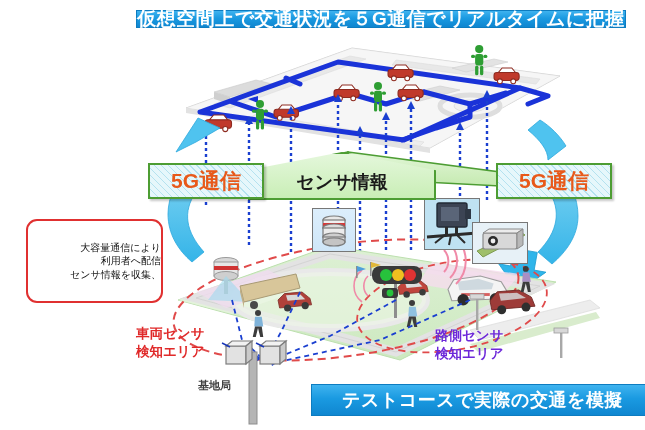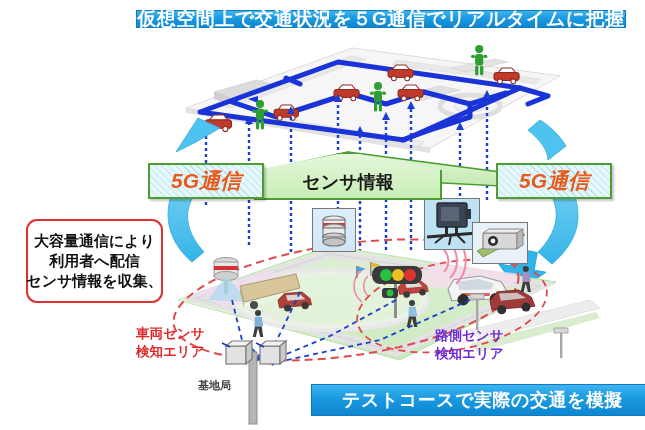--- a/index.html
+++ b/index.html
@@ -43,52 +43,50 @@
     color: #e8591a;
     font-size: 21px; font-weight: bold;
     border: 2px solid #4d9d33;
     background-color: #e6f7fb;
     background-image:
       repeating-linear-gradient(45deg,
         rgba(120,200,225,0.45) 0px, rgba(120,200,225,0.45) 1px,
         rgba(255,255,255,0) 1px, rgba(255,255,255,0) 5px);
     box-shadow: 2px 2px 2px rgba(0,0,0,0.22);
     box-sizing: border-box;
-    font-style: italic;
   }
   #fiveg-left  { left: 148px; top: 163px; width: 116px; height: 36px; }
   #fiveg-right { left: 496px; top: 163px; width: 116px; height: 36px; }
 
   
   #sensor-info-wrap {
-    position: absolute; left: 254px; top: 152px; width: 188px; height: 48px;
+    position: absolute; left: 248px; top: 152px; width: 188px; height: 48px;
   }
   #sensor-info-shape {
     position: absolute; inset: 0;
     background: linear-gradient(180deg, #e4f7db 0%, #c9eeb6 100%);
     border: 2px solid #4d9d33;
     box-sizing: border-box;
     clip-path: polygon(50% 0%, 100% 38%, 100% 100%, 0% 100%, 0% 38%);
   }
   #sensor-info-label {
     position: absolute; left: 0; right: 0; top: 18px;
     text-align: center;
     font-size: 18px; font-weight: bold; color: #1a1a1a;
   }
 
   
   #callout-capacity {
     position: absolute; left: 26px; top: 219px; width: 137px; height: 84px;
     border: 2px solid #e03030; border-radius: 11px;
     background: #ffffff;
     display: flex; flex-direction: column;
-    align-items: center; justify-content: center;
-    font-size: 15px; line-height: 1.32; color: #111;
+    align-items: flex-end; justify-content: center;
+    font-size: 10px; line-height: 1.32; color: #111;
     box-sizing: border-box;
-    font-weight: bold;
   }
   #callout-capacity span { display: block; white-space: nowrap; }
 
   
   .txt-label { position: absolute; font-weight: bold; white-space: pre-line; }
   #label-vehicle-sensor {
     left: 136px; top: 325px; font-size: 13.5px; color: #e02a2a;
     line-height: 1.3; text-align: left;
   }
   #label-roadside-sensor {

